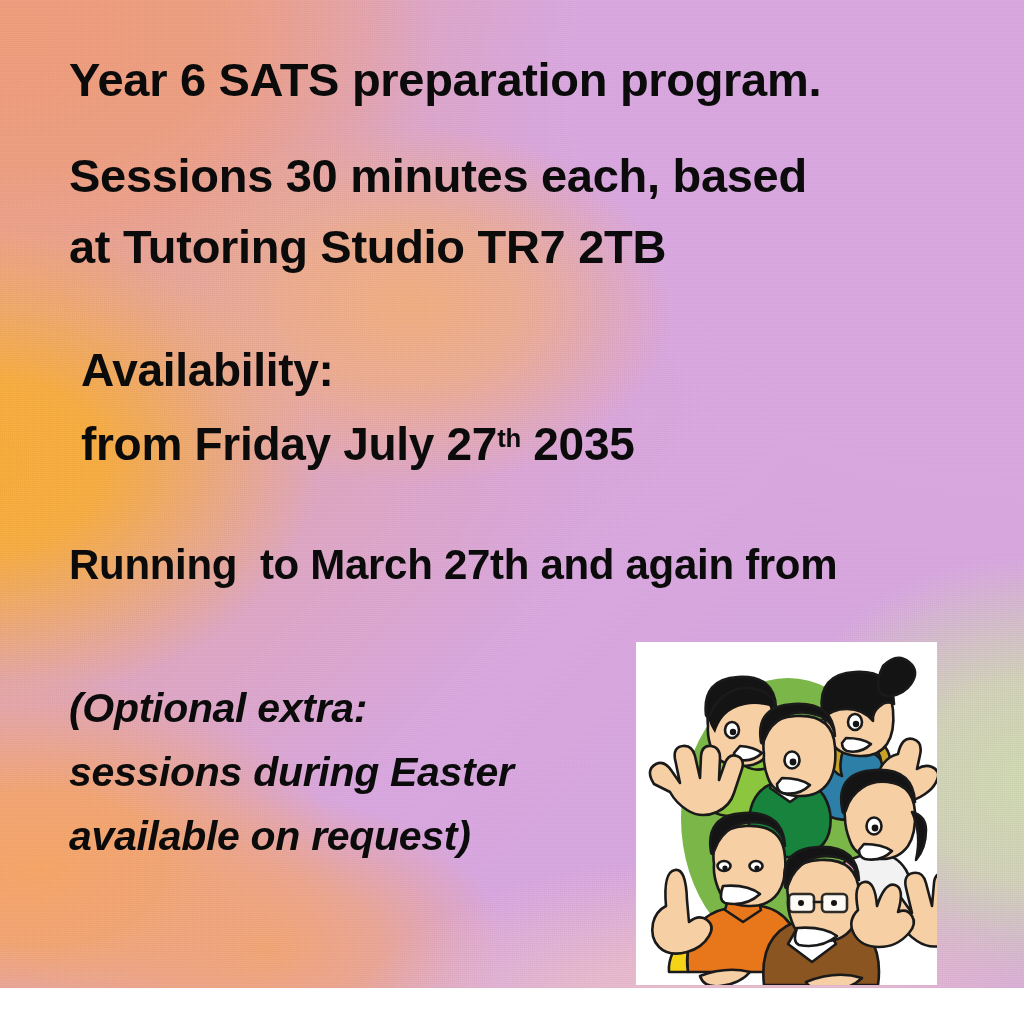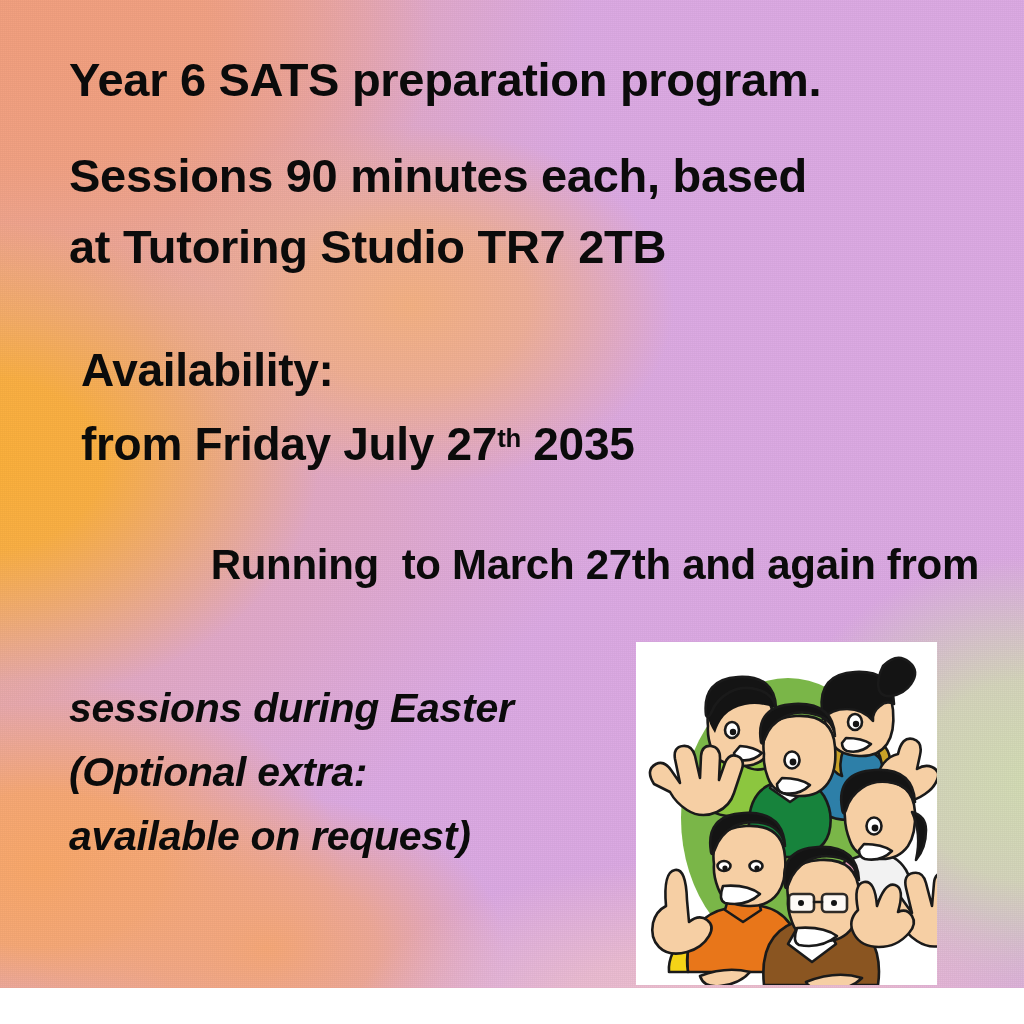--- a/index.html
+++ b/index.html
@@ -97,21 +97,21 @@
   }
   #block-availability sup {
     font-size: 0.56em;
     vertical-align: baseline;
     position: relative;
     top: -0.50em;
     font-weight: bold;
     text-align: center;
   }
 
-  #block-running { margin-top: 44px; text-align: right; }
+  #block-running { margin-top: 44px; }
   #block-running .body-line {
     font-size: 42px;
     line-height: 66px;
   }
 
   #block-optional {
     margin-top: 78px;
     width: 600px;
   }
   #block-optional .body-line {
@@ -149,36 +149,36 @@
   <div class="bg-layer" id="bg-pink-bottom"></div>
   <div class="bg-layer" id="bg-grain"></div>
 
   <div id="copy">
 
     <div class="block" id="block-title">
       <div class="heading-line">Year 6 SATS preparation program.</div>
     </div>
 
     <div class="block" id="block-sessions">
-      <div class="heading-line">Sessions 90 minutes each, based</div>
+      <div class="heading-line">Sessions 30 minutes each, based</div>
       <div class="heading-line">at Tutoring Studio TR7 2TB</div>
     </div>
 
     <div class="block" id="block-availability">
       <div class="heading-line">Availability:</div>
       <div class="heading-line"><span>from Friday July 27</span><sup>th</sup><span> 2035</span></div>
     </div>
 
     <div class="block" id="block-running">
       <div class="body-line">Running  to March 27th and again from</div>
     </div>
 
     <div class="block" id="block-optional">
+      <div class="body-line">(Optional extra:</div>
       <div class="body-line">sessions during Easter</div>
-      <div class="body-line">(Optional extra:</div>
       <div class="body-line">available on request)</div>
     </div>
 
   </div>
 
   <div id="illustration-card">
     <svg id="illustration-svg" viewBox="0 0 301 343" xmlns="http://www.w3.org/2000/svg">
       <defs>
         <clipPath id="cardclip">
             <rect x="0" y="0" width="301" height="343"></rect>

